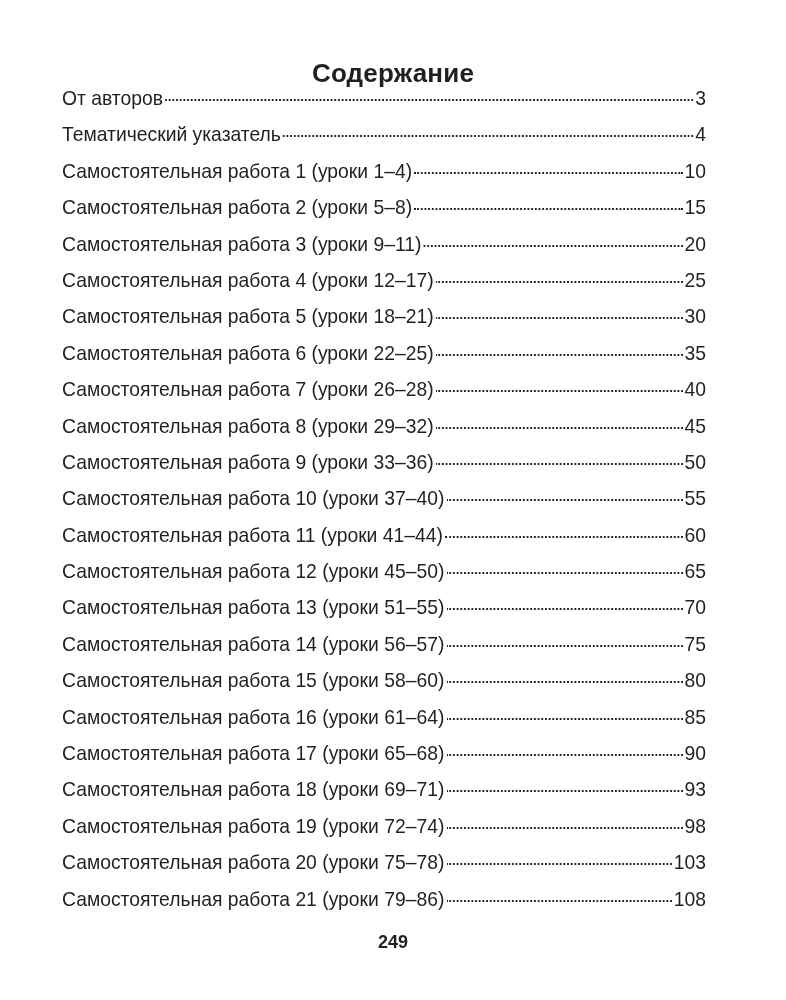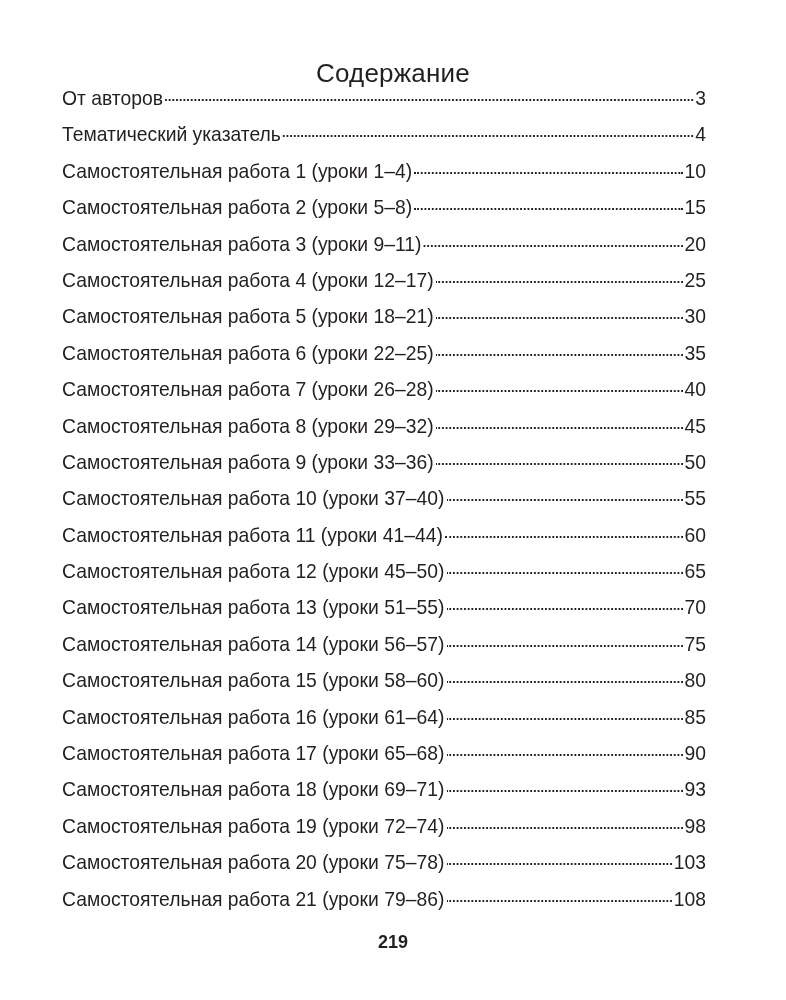--- a/index.html
+++ b/index.html
@@ -3,21 +3,21 @@
 <meta charset="utf-8">
 <style>
   html, body { margin: 0; padding: 0; }
   body {
     width: 786px; height: 1000px; background: #ffffff;
     font-family: "Liberation Sans", "DejaVu Sans", sans-serif;
     color: #231f20; position: relative; overflow: hidden;
   }
   .title {
     position: absolute; top: 58px; left: 0; width: 786px;
-    text-align: center; font-size: 26px; font-weight: normal; letter-spacing: 0.2px;
+    text-align: center; font-size: 26px; font-weight: bold; letter-spacing: 0.2px;
   }
   .toc { position: absolute; top: 80px; left: 62px; width: 644px; }
   .row {
     display: flex; align-items: baseline; height: 36.4px;
     font-size: 21px; line-height: 36px; white-space: nowrap;
     transform: scaleX(0.92); transform-origin: left center; width: 700px;
   }
   .row .label { flex: 0 0 auto; }
   .row .dots {
     flex: 1 1 auto; overflow: hidden; margin: 0 2px;
@@ -145,13 +145,13 @@
       <span class="dots"></span>
       <span class="page">103</span>
     </div>
     <div class="row">
       <span class="label">Самостоятельная работа 21 (уроки 79–86)</span>
       <span class="dots"></span>
       <span class="page">108</span>
     </div>
   </div>
 
-<div class="page-number">219</div>
+<div class="page-number">249</div>
 
 </body></html>

